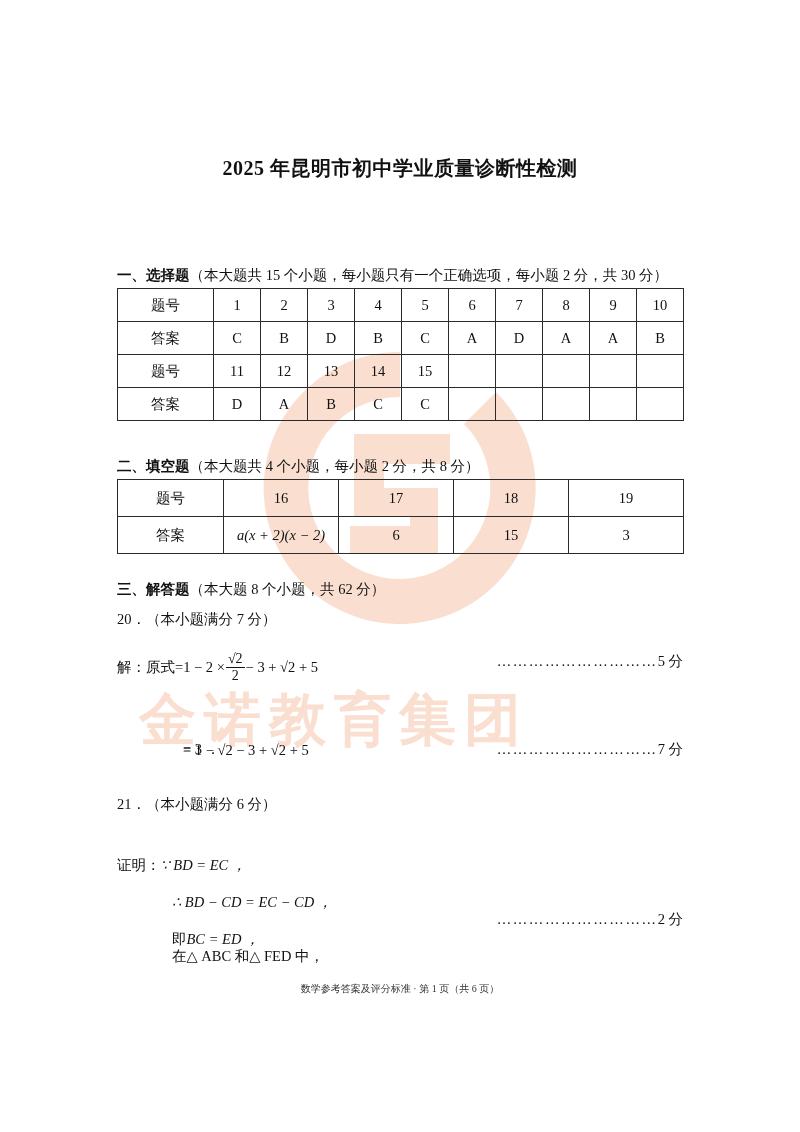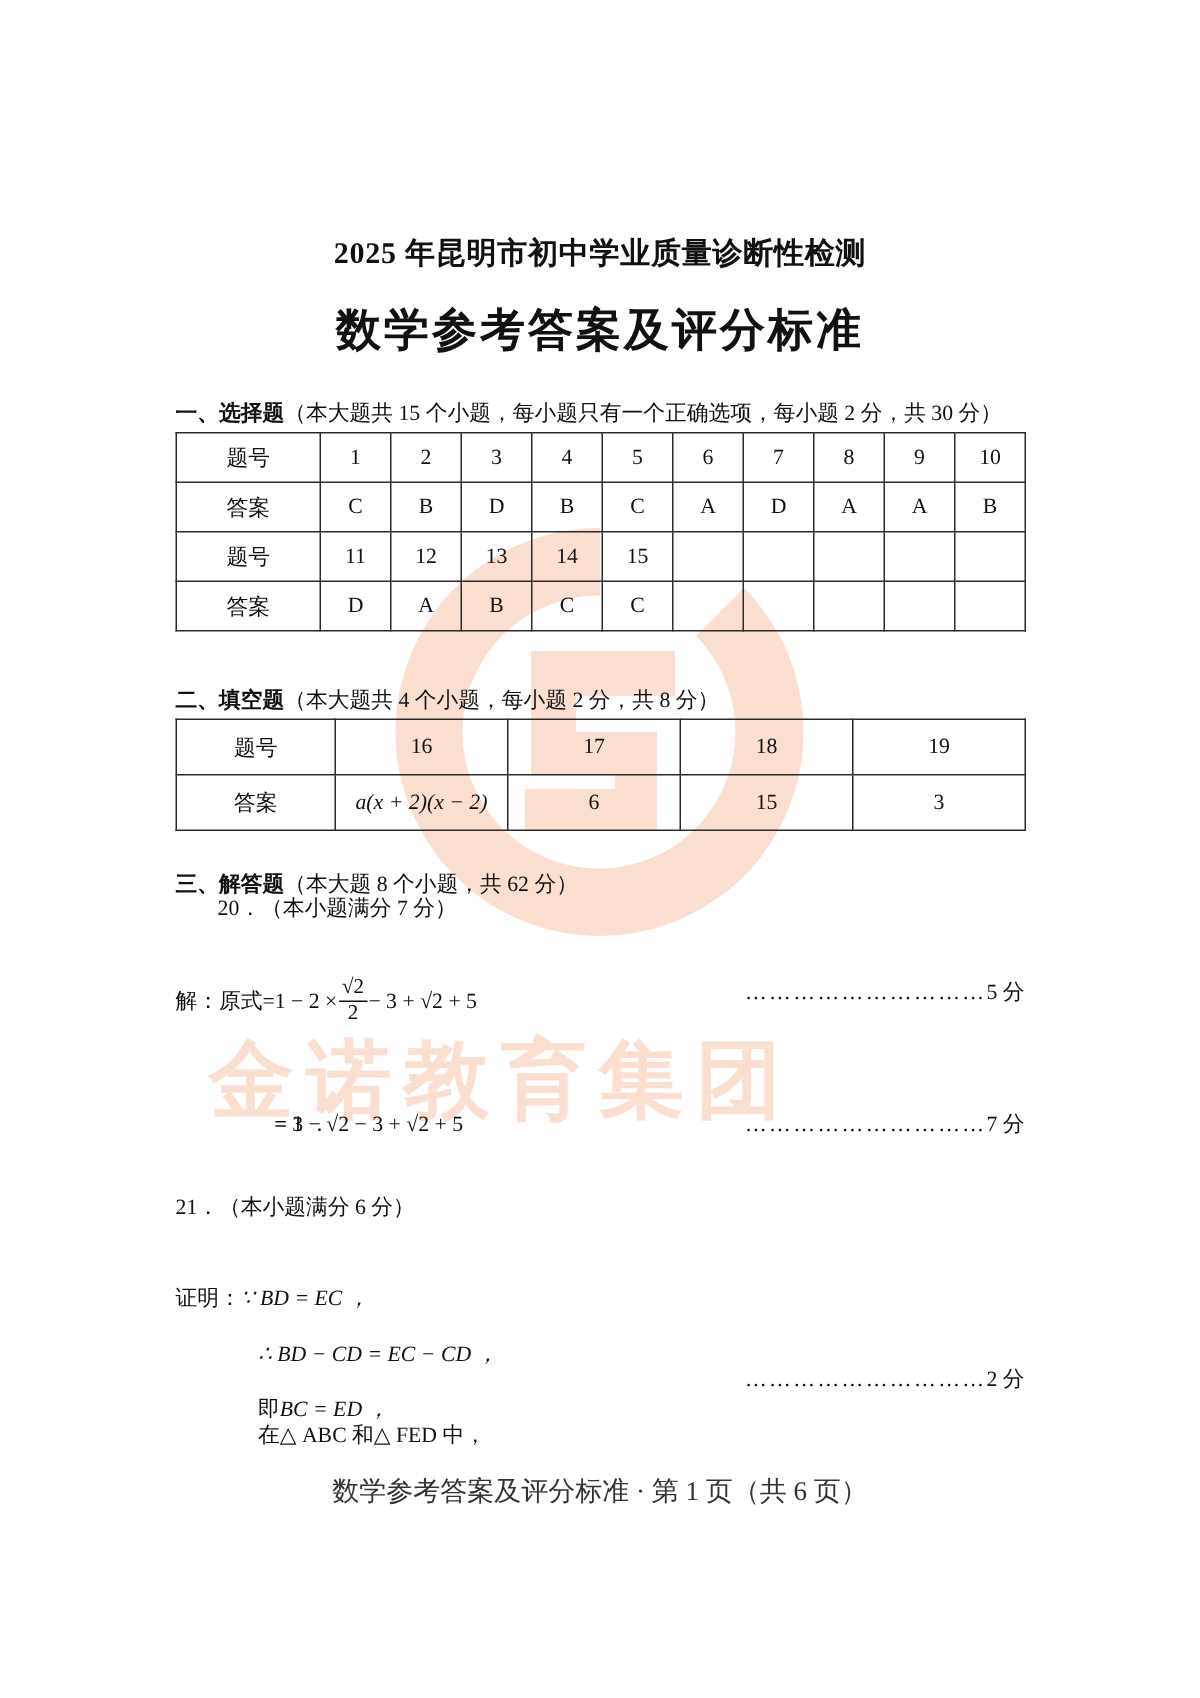--- a/index.html
+++ b/index.html
@@ -165,21 +165,21 @@
     line-height: 1.15;
     font-size: 14px;
   }
 
   .footer {
     position: absolute;
     left: 0;
     top: 982px;
     width: 800px;
     text-align: center;
-    font-size: 18px;
+    font-size: 10px;
     color: #333;
   }
 </style>
 </head>
 <body>
 
 <div class="page">
 
   <div class="watermark-layer">
     <svg class="wm-logo" viewBox="0 0 300 300">
@@ -189,21 +189,20 @@
       <rect x="104" y="150" width="84" height="28" fill="#fadfd0"></rect>
       <rect x="160" y="150" width="28" height="66" fill="#fadfd0"></rect>
       <rect x="100" y="188" width="64" height="28" fill="#fadfd0"></rect>
     </svg>
     <div class="wm-text">金诺教育集团</div>
   </div>
 
   <div class="content">
 
     <div class="title-main">2025 年昆明市初中学业质量诊断性检测</div>
-    <div class="title-sub">数学参考答案及评分标准</div>
 
     <div class="sec-head" style="top:266px;">
       <b>一、选择题</b><span>（本大题共 15 个小题，每小题只有一个正确选项，每小题 2 分，共 30 分）</span>
     </div>
 
     <table class="tbl" id="choice-table">
       <colgroup>
         <col class="c-lbl">
           <col class="c-cel">
           <col class="c-cel">
@@ -299,21 +298,21 @@
           <td>15</td>
           <td>3</td>
         </tr>
       </tbody>
     </table>
 
     <div class="sec-head" style="top:580px;">
       <b>三、解答题</b><span>（本大题 8 个小题，共 62 分）</span>
     </div>
 
-    <div class="qline" style="left:117px; top:596px;margin-left:28px;">
+    <div class="qline" style="left:117px; top:610px;">
       <span>20．</span><span>（本小题满分 7 分）</span>
     </div>
 
     <div class="sol-row" style="top:652px;">
       <span class="sol-body">
         <span>解：原式=</span><span>1 − 2 ×</span><span class="frac"><span class="num">√2</span><span class="den">2</span></span><span>− 3 +</span> √2 <span>+ 5</span>
       </span>
       <span class="leader"><span class="dots">…………………………</span><span>5 分</span></span>
     </div>
 

